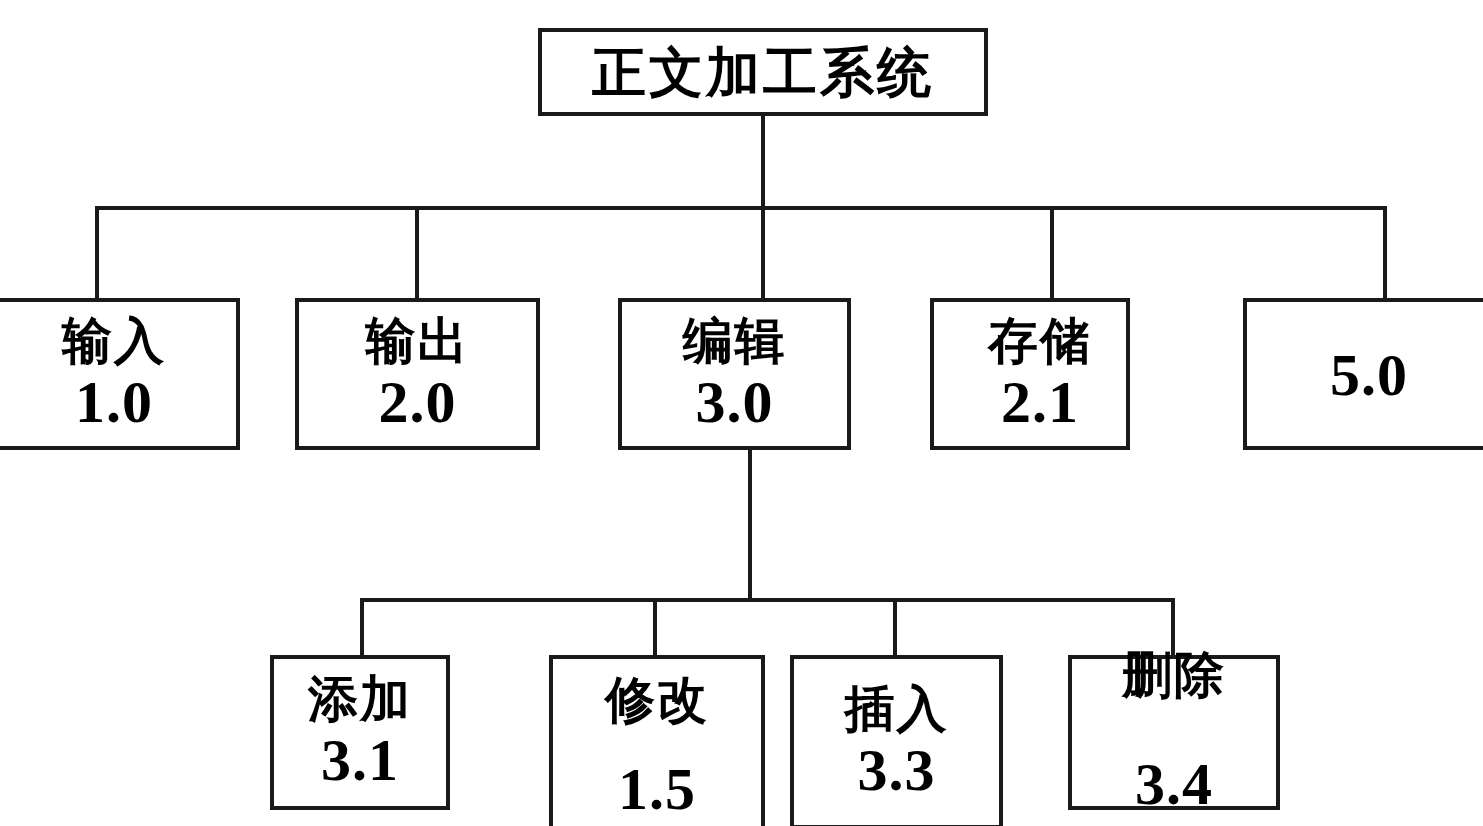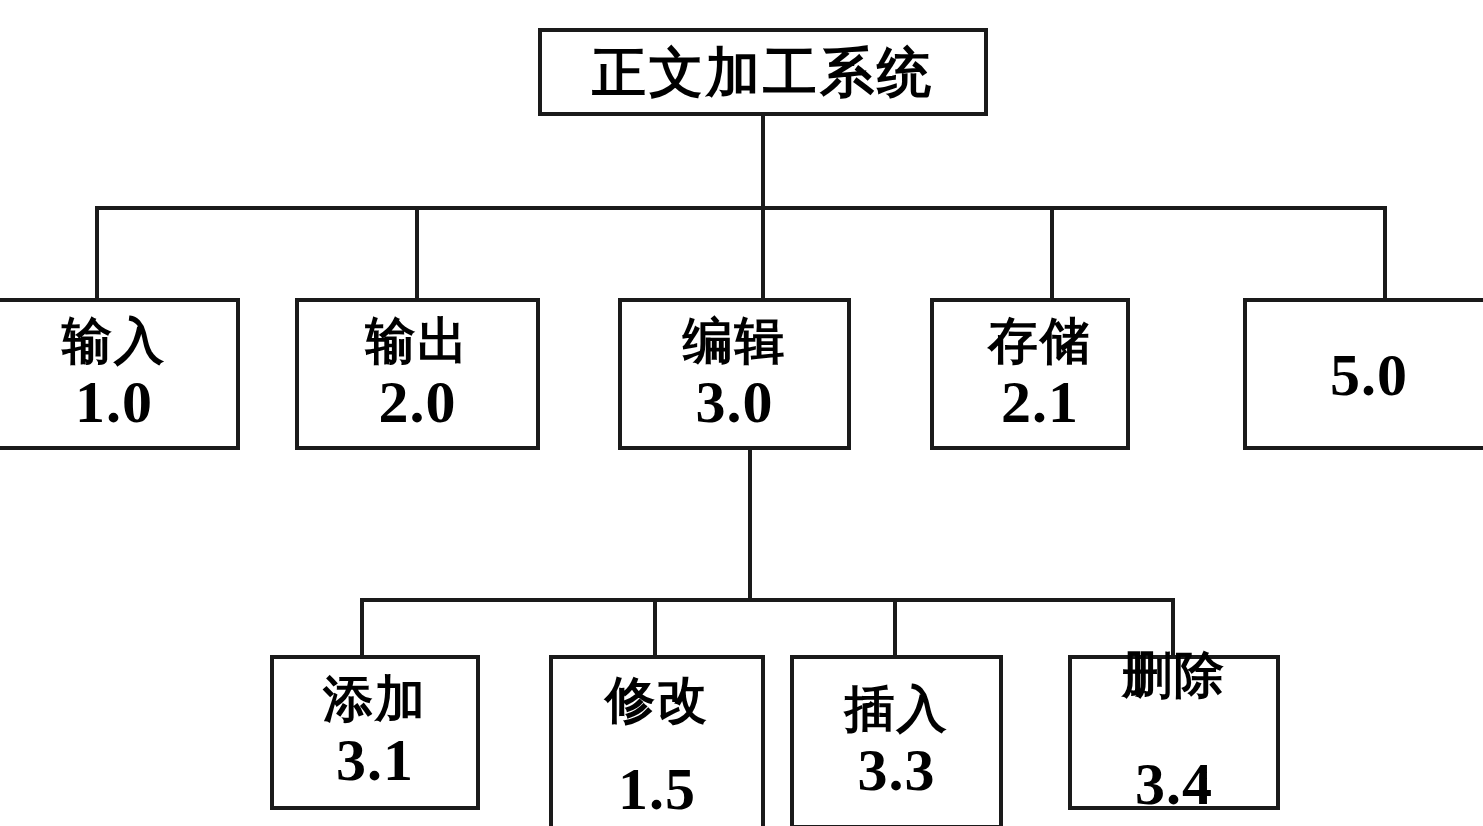--- a/index.html
+++ b/index.html
@@ -102,21 +102,21 @@
 
   <div class="edge v" style="left:748px; top:450px; height:152px;"></div>
 
   <div class="edge h" style="left:360px; top:598px; width:815px; height:4px;"></div>
 
   <div class="edge v" style="left:360px;  top:598px; height:59px;"></div>
   <div class="edge v" style="left:653px;  top:598px; height:59px;"></div>
   <div class="edge v" style="left:893px;  top:598px; height:59px;"></div>
   <div class="edge v" style="left:1171px; top:598px; height:59px;"></div>
 
-  <div class="node" style="left:270px; top:655px; width:210px; height:155px;">
+  <div class="node" style="left:270px; top:655px; width:180px; height:155px;">
     <span class="cn">添加</span>
     <span class="num">3.1</span>
   </div>
 
   <div class="node" style="left:549px; top:655px; width:216px; height:185px;gap:28px;">
     <span class="cn">修改</span>
     <span class="num">1.5</span>
   </div>
 
   <div class="node" style="left:790px; top:655px; width:213px; height:174px;">

